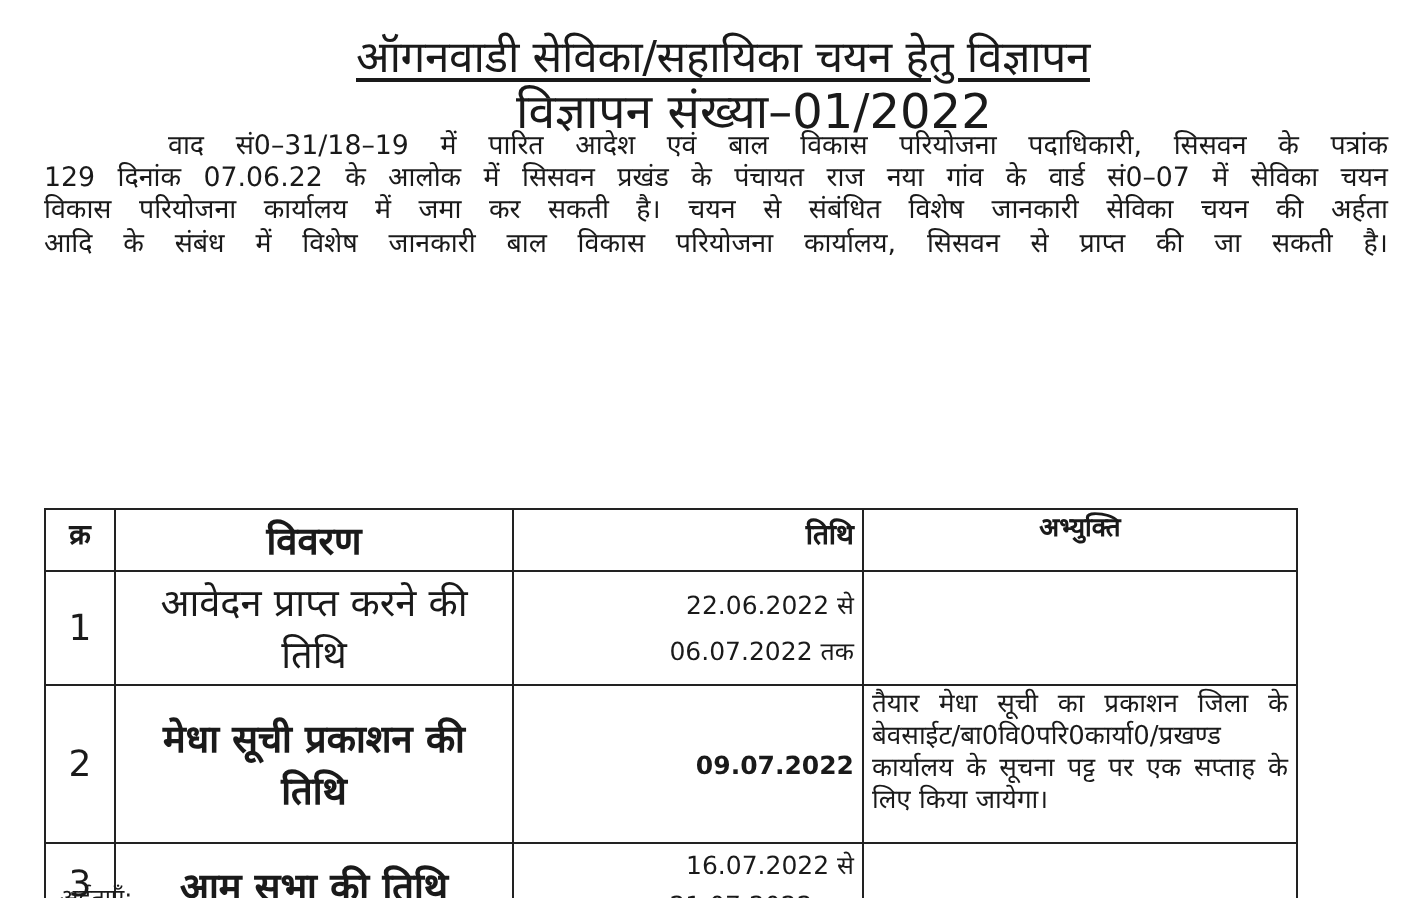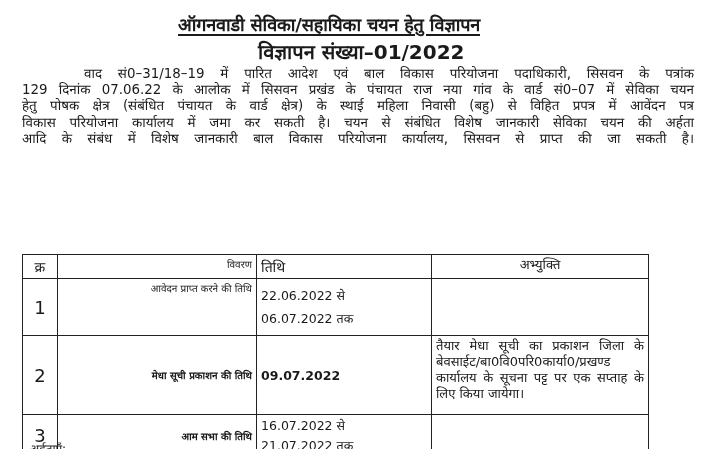--- a/index.html
+++ b/index.html
@@ -3,63 +3,62 @@
 <meta charset="utf-8">
 <style>
   html, body { margin: 0; padding: 0; background: #ffffff; }
   body {
     width: 705px; height: 449px; overflow: hidden; position: relative;
     font-family: "DejaVu Sans", "Liberation Sans", sans-serif;
     color: #1a1a1a;
   }
   .title {
     position: absolute; left: 178px; top: 12px; width: 360px;
-    font-size: 18px; font-weight: bold; text-decoration: underline;
+    font-size: 22px; font-weight: normal; text-decoration: underline;
     text-decoration-thickness: 2px; text-underline-offset: 3px; white-space: nowrap;
     letter-spacing: -0.2px;
   }
   .subtitle {
     position: absolute; left: 258px; top: 38px;
-    font-size: 20px; font-weight: bold; white-space: nowrap;
+    font-size: 24px; font-weight: normal; white-space: nowrap;
   }
   .para {
     position: absolute; left: 22px; top: 66px; width: 672px;
     font-size: 13.4px; line-height: 16.2px; text-align: justify;
   }
   .para .line { display: block; white-space: nowrap; text-align-last: justify; }
   .para .line.first { padding-left: 62px; }
   .para .line.last { text-align-last: left; }
   table {
     position: absolute; left: 22px; top: 254px; width: 627px;
     border-collapse: collapse; font-size: 13px;
   }
   td, th { border: 1.6px solid #222; vertical-align: top; padding: 2px 4px; }
-  th { font-weight: normal; text-align: center; height: 16px; font-size: 14px; }
+  th { font-weight: bold; text-align: center; height: 16px; font-size: 14px; }
   .c1 { width: 26px; text-align: center; font-size: 18px; vertical-align: middle; }
-  .c2 { width: 190px; text-align: right; font-size: 10px; }
-  .c3 { width: 166px; text-align: left; font-size: 12.5px; }
+  .c2 { width: 190px; text-align: center; font-size: 19px; }
+  .c3 { width: 166px; text-align: right; font-size: 12.5px; }
   .c4 { text-align: justify; font-size: 13px; line-height: 16px; }
   .r1 td { height: 52px; }
   .r2 td { height: 74px; }
   .r3 td { height: 36px; }
   .mid { vertical-align: middle; font-weight: bold; }
   .footer-cut {
     position: absolute; left: 30px; top: 440px; font-size: 12px; white-space: nowrap;
   }
 </style>
 </head>
 <body>
 
 <div class="title">ऑगनवाडी सेविका/सहायिका चयन हेतु विज्ञापन</div>
 <div class="subtitle">विज्ञापन संख्या–01/2022</div>
 
 <div class="para">
   <span class="line first">वाद सं0–31/18–19 में पारित  आदेश एवं बाल विकास परियोजना पदाधिकारी, सिसवन के पत्रांक</span>
   <span class="line">129 दिनांक 07.06.22 के आलोक में सिसवन प्रखंड के पंचायत राज नया गांव के वार्ड सं0–07 में सेविका चयन</span>
-  <span class="line">हेतु पोषक क्षेत्र (संबंधित पंचायत के वार्ड क्षेत्र) के स्थाई महिला निवासी (बहु) से विहित प्रपत्र में आवेंदन पत्र</span>
   <span class="line">विकास परियोजना कार्यालय में जमा कर सकती है। चयन से संबंधित विशेष जानकारी सेविका चयन की अर्हता</span>
   <span class="line">आदि के संबंध में विशेष जानकारी बाल विकास परियोजना कार्यालय, सिसवन से प्राप्त की जा सकती है।</span>
 </div>
 
 <table>
   <thead>
     <tr>
       <th class="c1" style="font-size:14px;vertical-align:top;">क्र</th>
       <th class="c2">विवरण</th>
       <th class="c3" style="font-size:14px;">तिथि</th>

